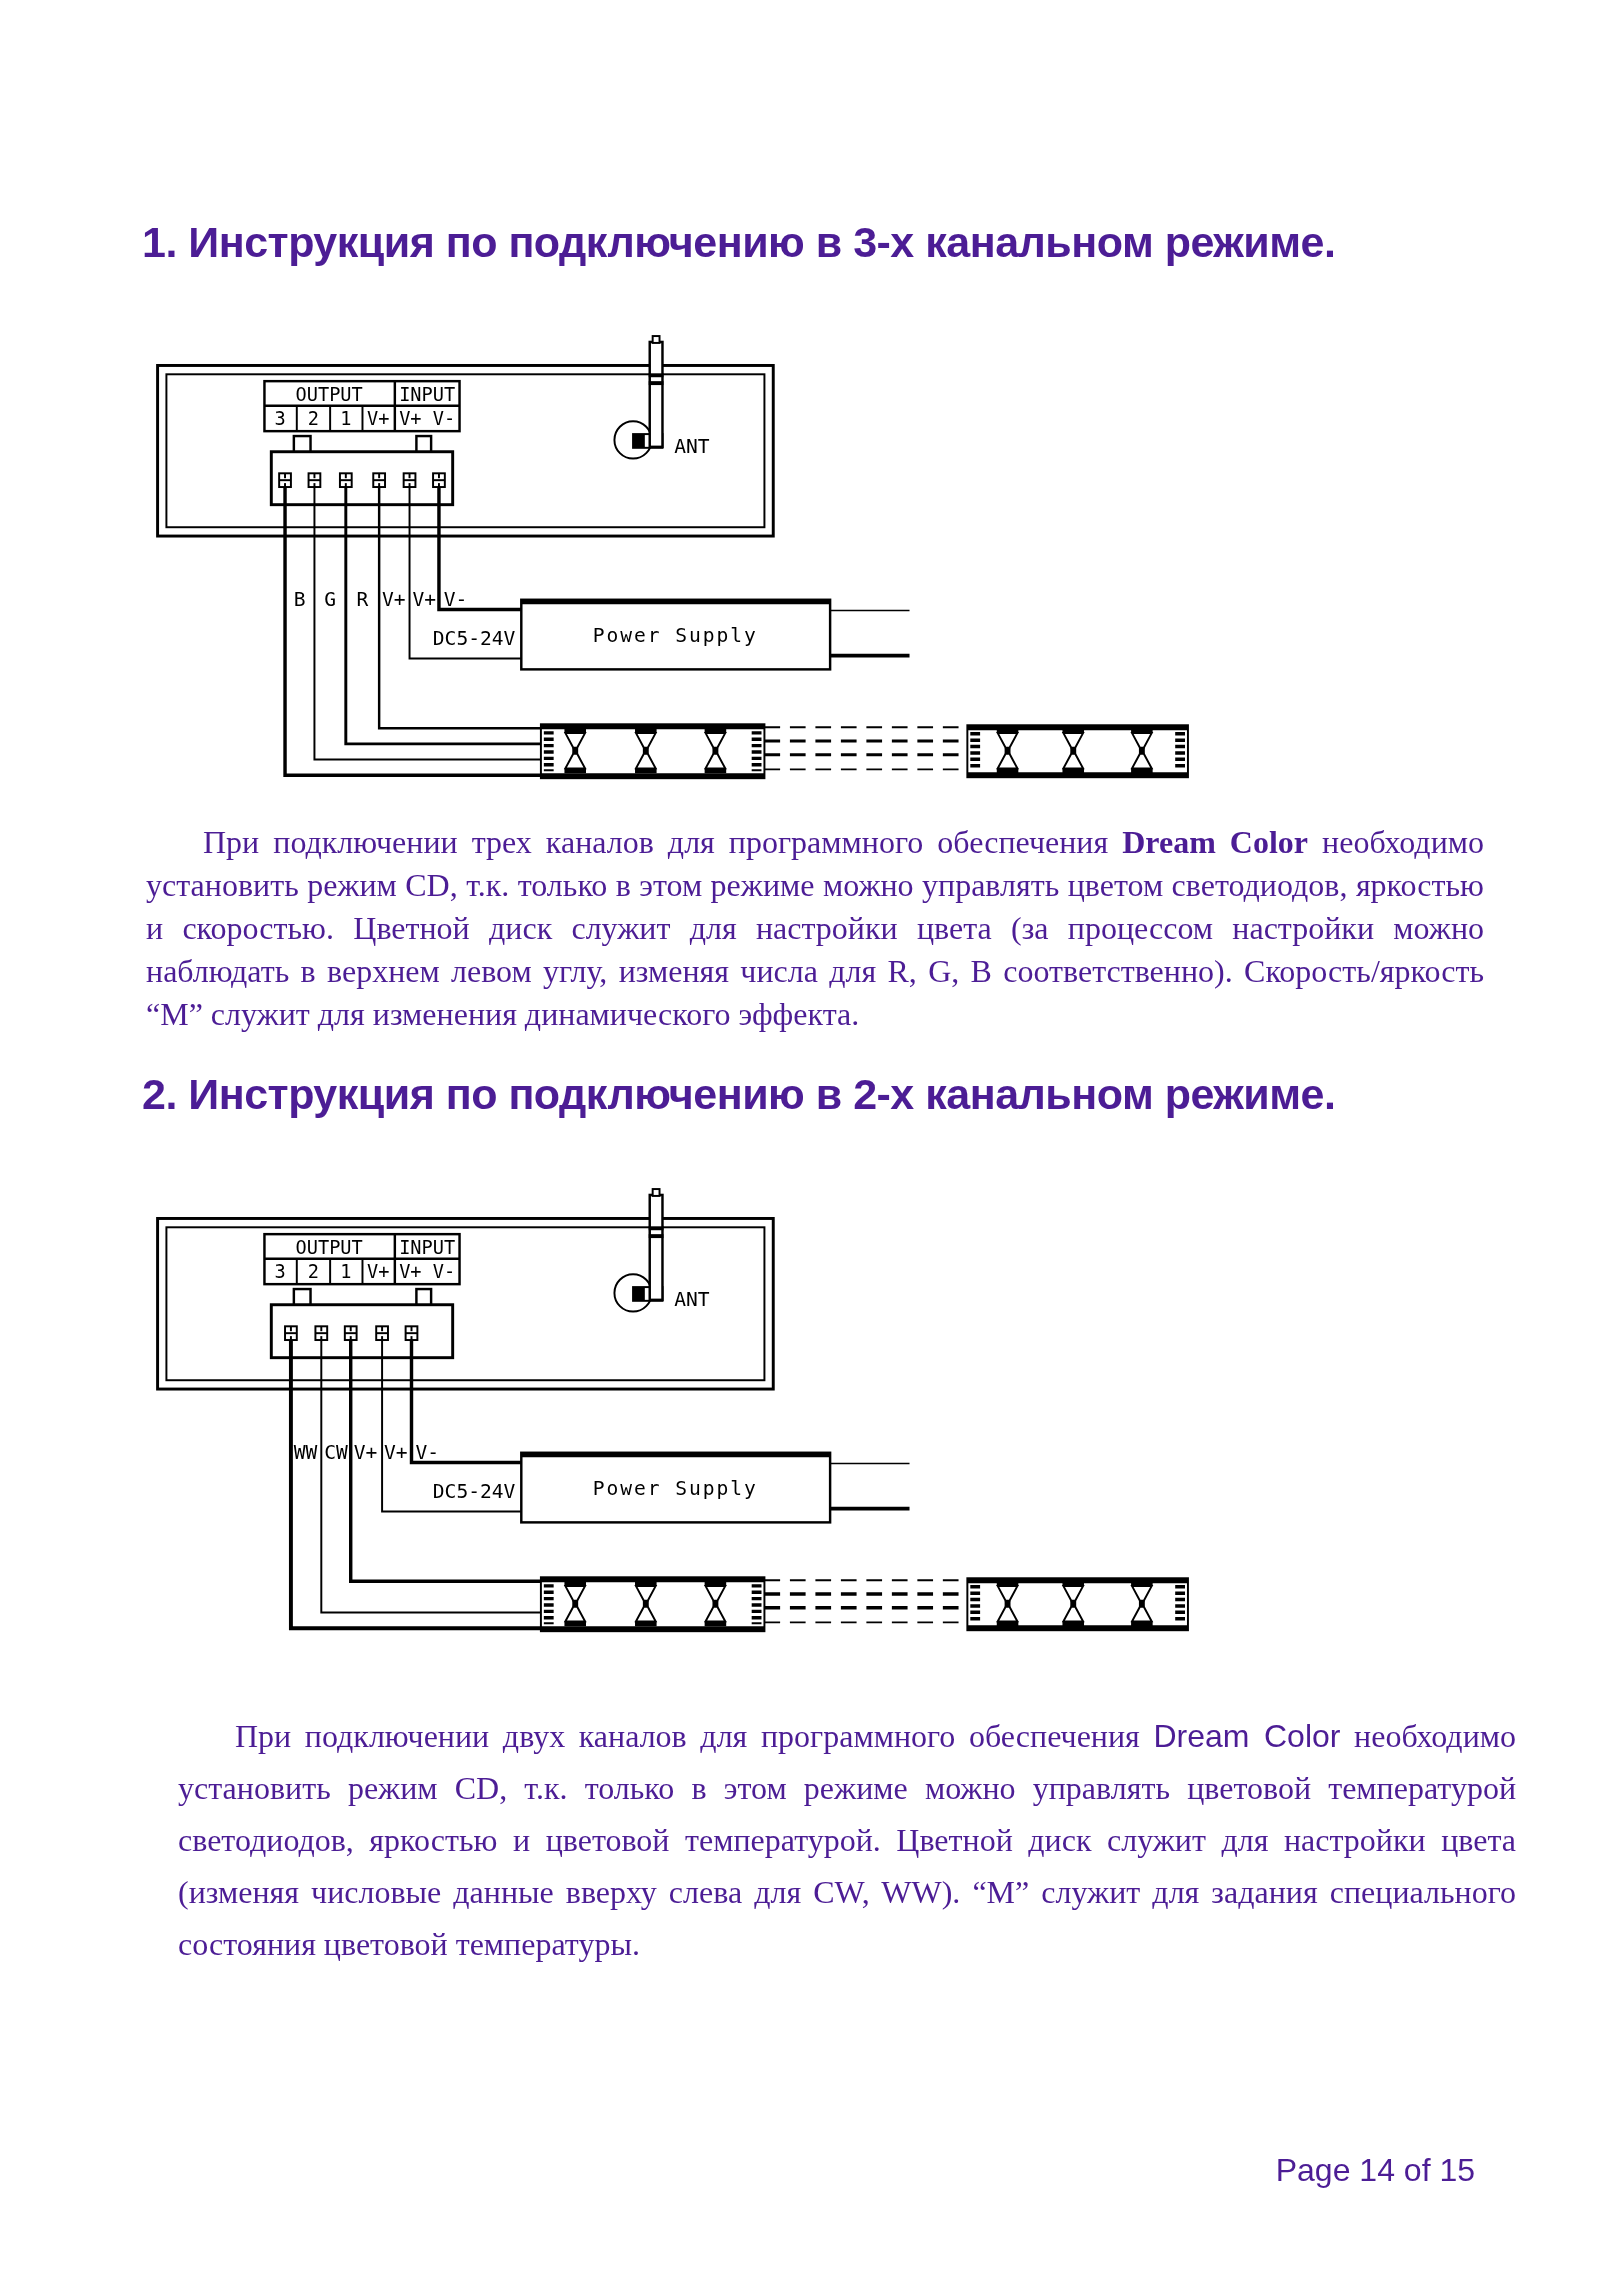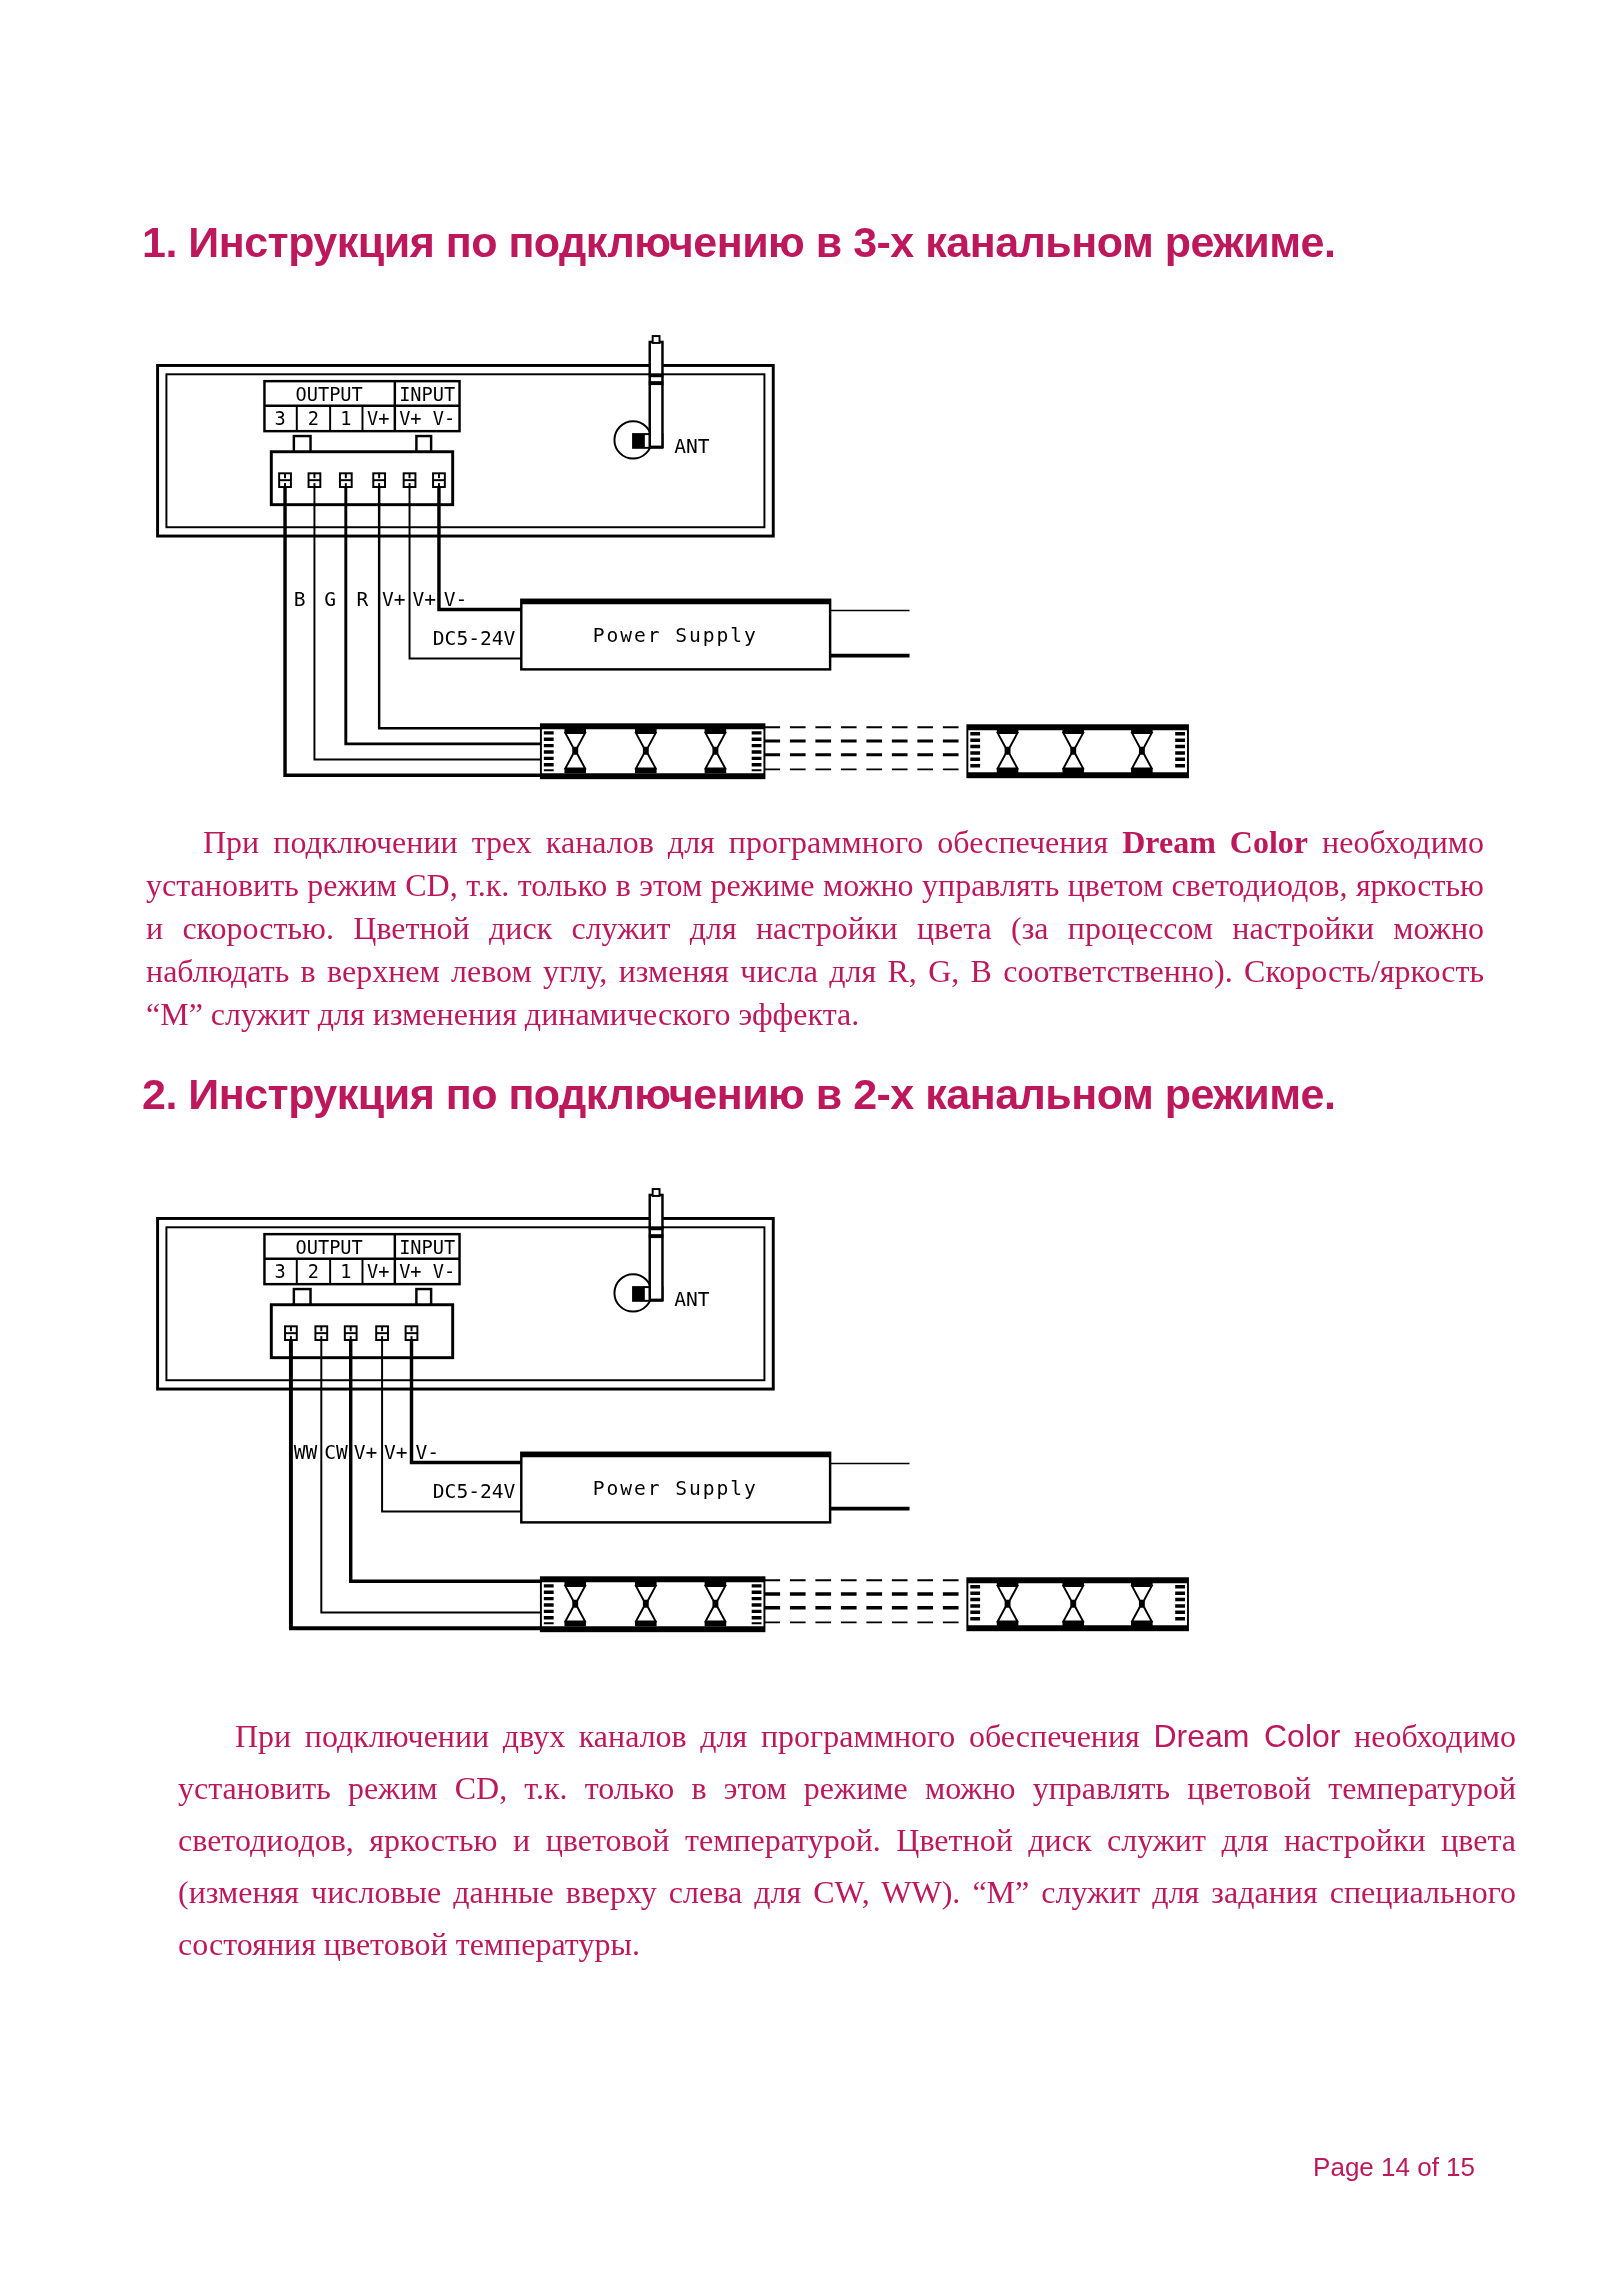--- a/index.html
+++ b/index.html
@@ -1,21 +1,21 @@
 <!DOCTYPE html>
 <html><head>
 <meta charset="utf-8">
 <style>
   html,body{margin:0;padding:0;background:#e8e8e8;}
   .page{
     position:relative;
     width:1621px;height:2293px;
     background:#ffffff;
     font-family:"Liberation Serif", serif;
-    color:#be185d;
+    color:#4c1d95;
     overflow:hidden;
   }
   .h-title{
     position:absolute;left:142px;width:1313px;
     font-family:"Liberation Sans", sans-serif;
     font-weight:bold;font-size:43px;line-height:49px;
     letter-spacing:-0.5px;
     white-space:nowrap;
   }
   .para{
@@ -24,21 +24,21 @@
     text-align:justify;
     text-indent:57px;
   }
   #para1{top:821px;line-height:43px;}
   #para2{top:1710px;line-height:52px;margin-left:32px;}
   .brand-serif-bold{font-weight:bold;}
   .brand-sans{font-family:"Liberation Sans", sans-serif;}
   .footer{
     position:absolute;right:146px;top:2152px;
     font-family:"Liberation Sans", sans-serif;
-    font-size:26px;
+    font-size:32px;
   }
   svg{position:absolute;left:137px;}
   #svg1{top:333px;}
   #svg2{top:1186px;}
   svg text{
     font-family:"DejaVu Sans Mono", monospace;
     fill:#000;
   }
   .dtext{font-size:20px;}
   .dtext-sm{font-size:19px;}

